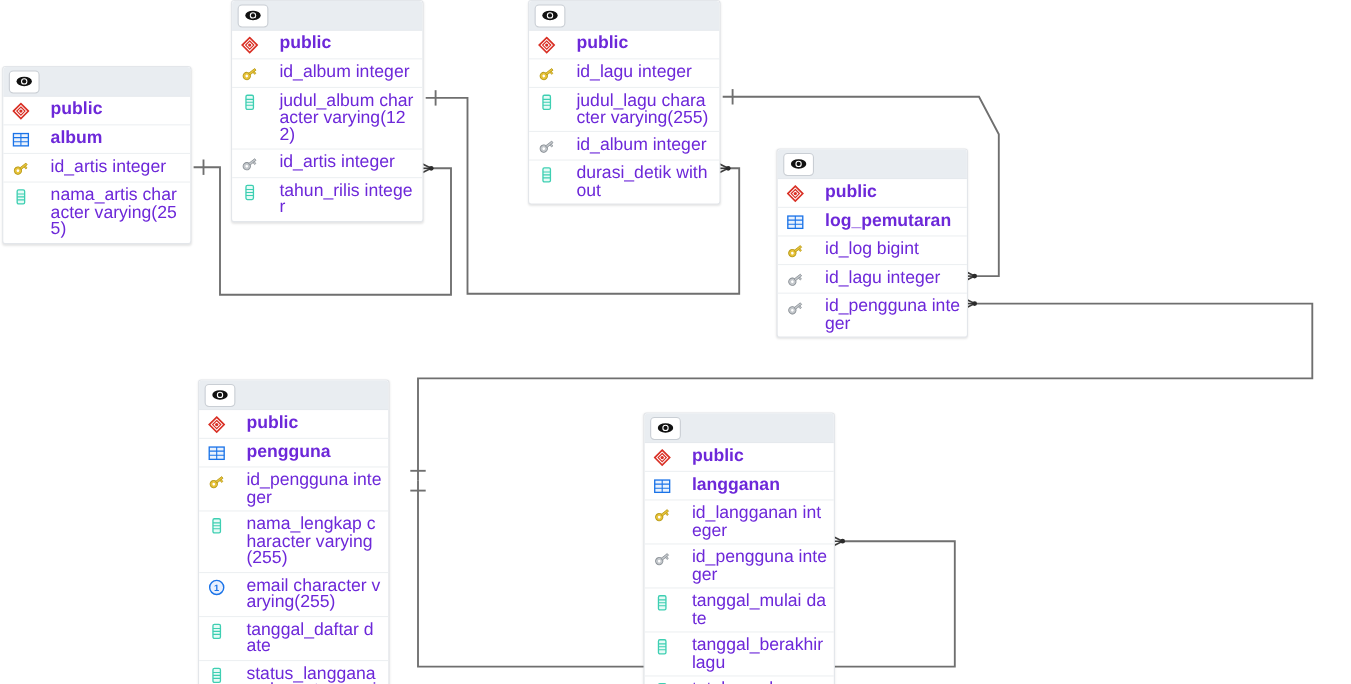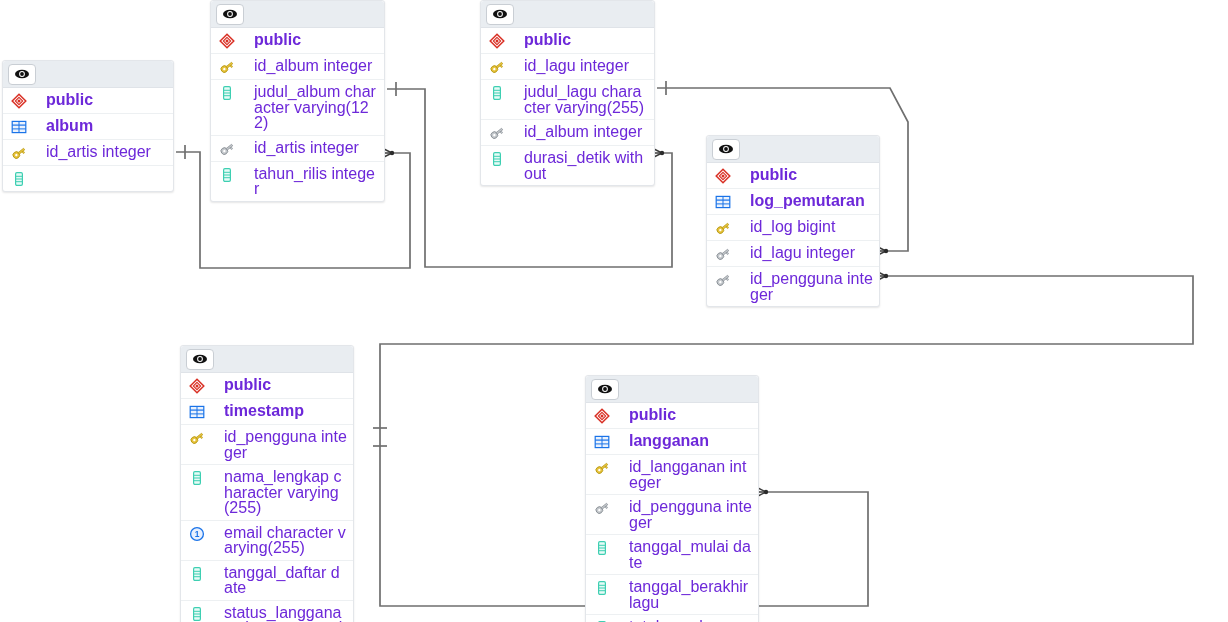--- a/index.html
+++ b/index.html
@@ -172,20 +172,21 @@
       </div>
       <div class="row">
         <span class="ico">
           <svg width="16" height="16" viewBox="0 0 16 16">
             <rect x="4.6" y="1.6" width="6.8" height="12.8" rx="1.3" fill="#e6fbf6" stroke="#3ecfb2" stroke-width="1.2"></rect>
             <line x1="4.6" y1="5.3" x2="11.4" y2="5.3" stroke="#3ecfb2" stroke-width="1"></line>
             <line x1="4.6" y1="8.0" x2="11.4" y2="8.0" stroke="#3ecfb2" stroke-width="1"></line>
             <line x1="4.6" y1="10.7" x2="11.4" y2="10.7" stroke="#3ecfb2" stroke-width="1"></line>
           </svg>
         </span>
+        <span class="lbl">nama_artis character varying(255)</span>
       </div>
     </div>
     <div class="tbl" style="left: 210px; top: 0px; width: 175px;">
       <div class="tbl-head">
         <div class="eyebtn">
           <svg width="16" height="16" viewBox="0 0 16 16">
             <ellipse cx="8" cy="8" rx="7" ry="4.3" fill="#111"></ellipse>
             <circle cx="8" cy="8" r="2.9" fill="#fff"></circle>
             <circle cx="8" cy="8" r="1.9" fill="#111"></circle>
           </svg>
@@ -412,21 +413,21 @@
       </div>
       <div class="row">
         <span class="ico">
           <svg width="16" height="16" viewBox="0 0 16 16">
             <rect x="1.2" y="2.4" width="13.6" height="11.2" fill="#eaf2fd" stroke="#1a73e8" stroke-width="1.2"></rect>
             <line x1="1.2" y1="6.1" x2="14.8" y2="6.1" stroke="#1a73e8" stroke-width="1.2"></line>
             <line x1="1.2" y1="9.9" x2="14.8" y2="9.9" stroke="#1a73e8" stroke-width="1"></line>
             <line x1="8" y1="2.4" x2="8" y2="13.6" stroke="#1a73e8" stroke-width="1"></line>
           </svg>
         </span>
-        <span class="lbl bold">timestamp</span>
+        <span class="lbl bold">pengguna</span>
       </div>
       <div class="row">
         <span class="ico">
           <svg width="16" height="16" viewBox="0 0 16 16">
             <g transform="rotate(-38 8 8)">
               <circle cx="4.6" cy="8" r="3.3" fill="#e8c33a" stroke="#b89a17" stroke-width="0.9"></circle>
               <circle cx="4.6" cy="8" r="1.2" fill="#fff"></circle>
               <rect x="7.4" y="7.1" width="7.1" height="1.9" fill="#e8c33a" stroke="#b89a17" stroke-width="0.7"></rect>
               <rect x="11.1" y="9.0" width="1.5" height="2.2" fill="#e8c33a" stroke="#b89a17" stroke-width="0.6"></rect>
             </g>

